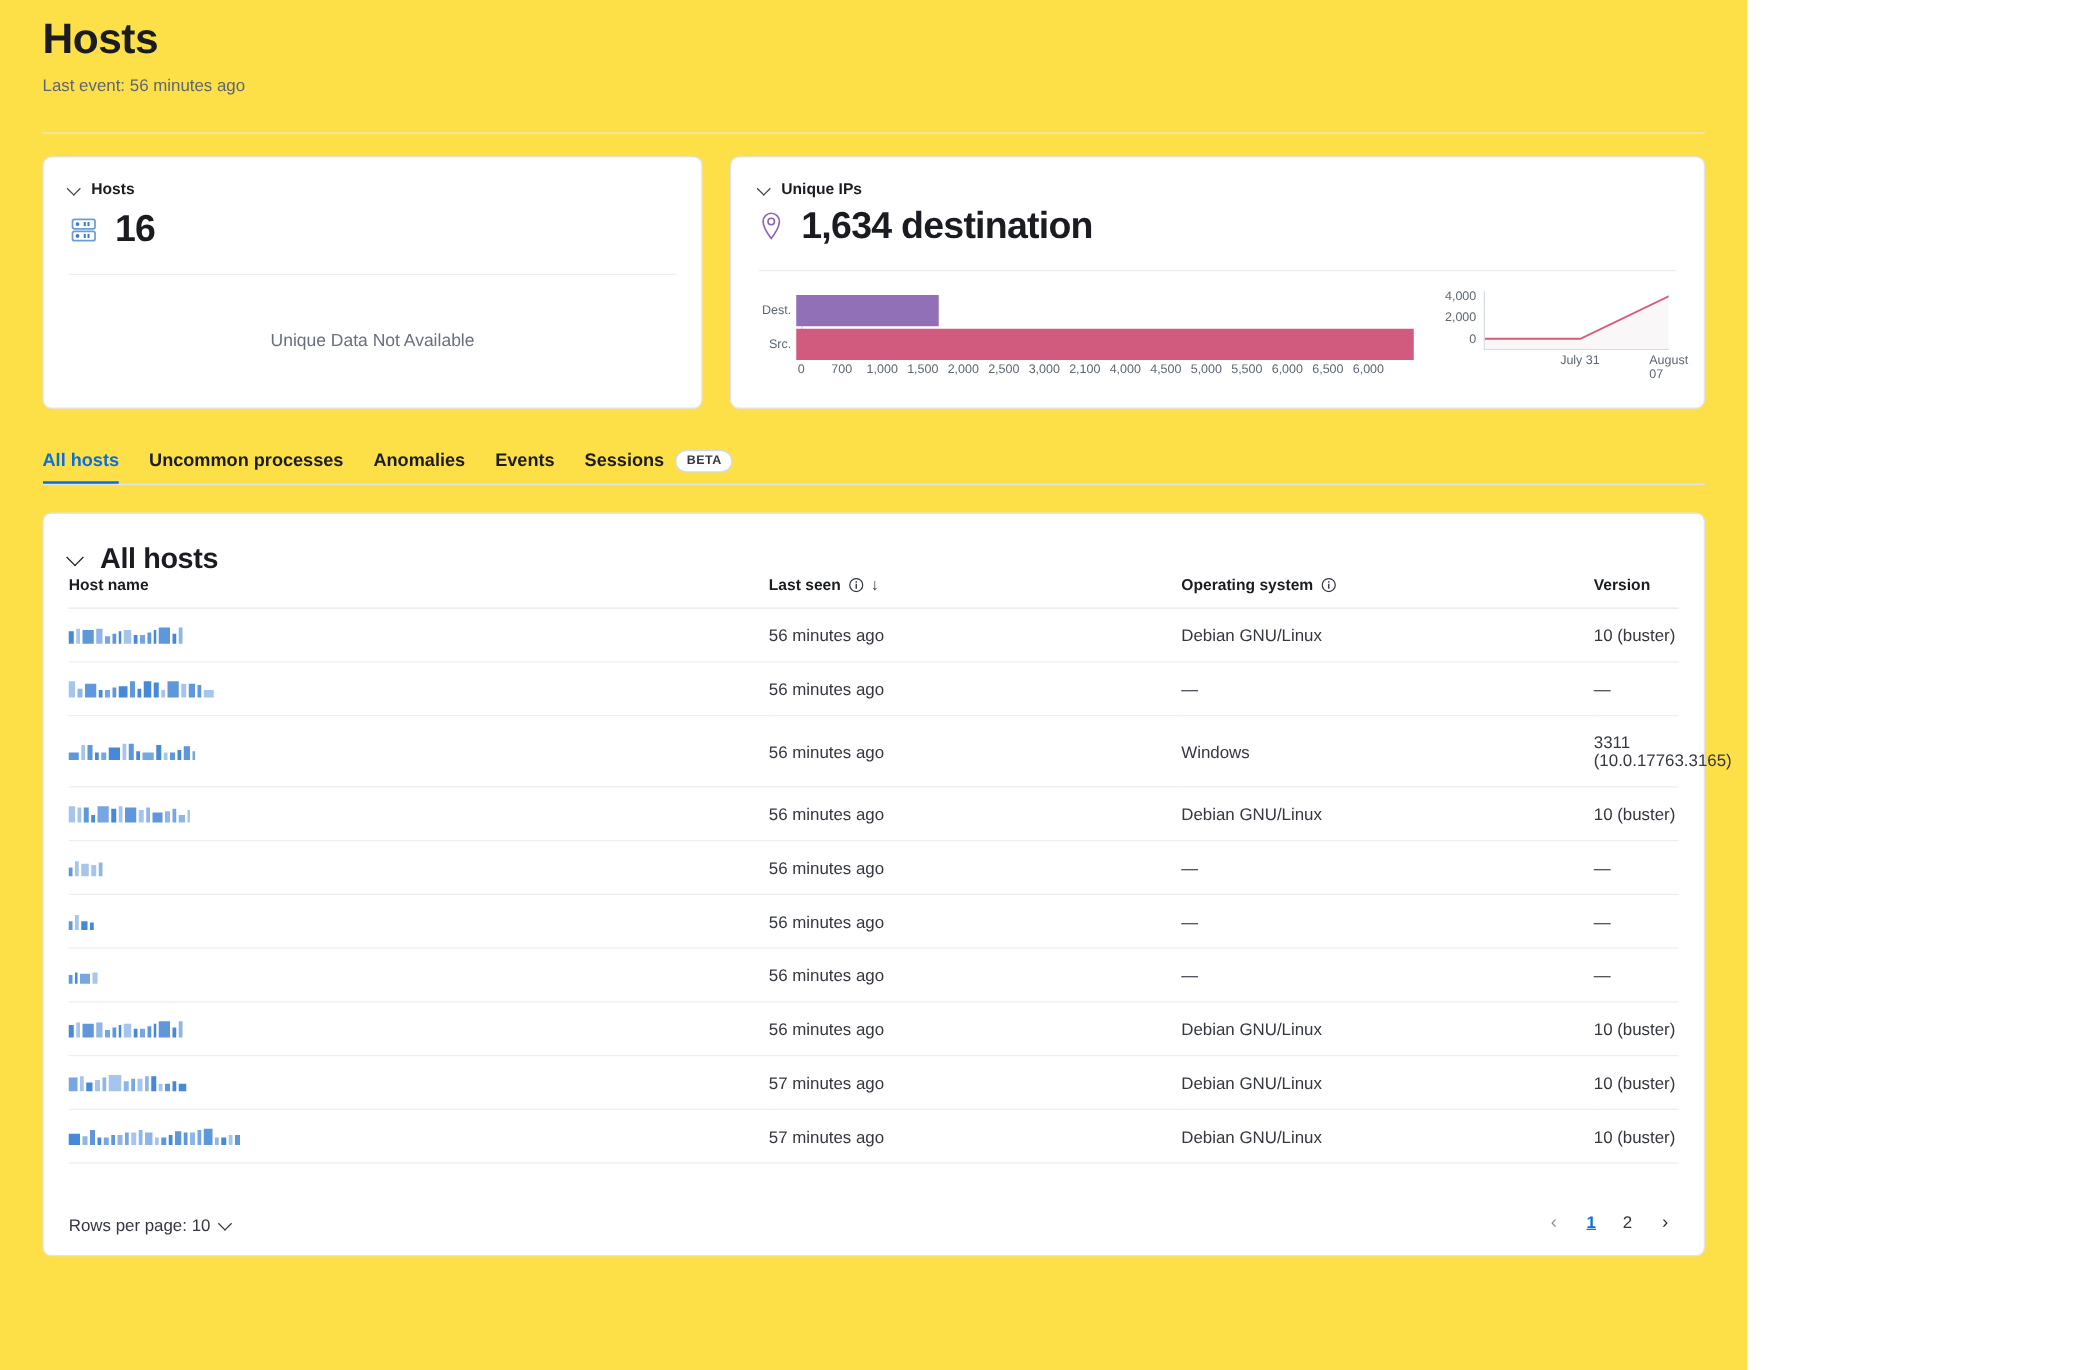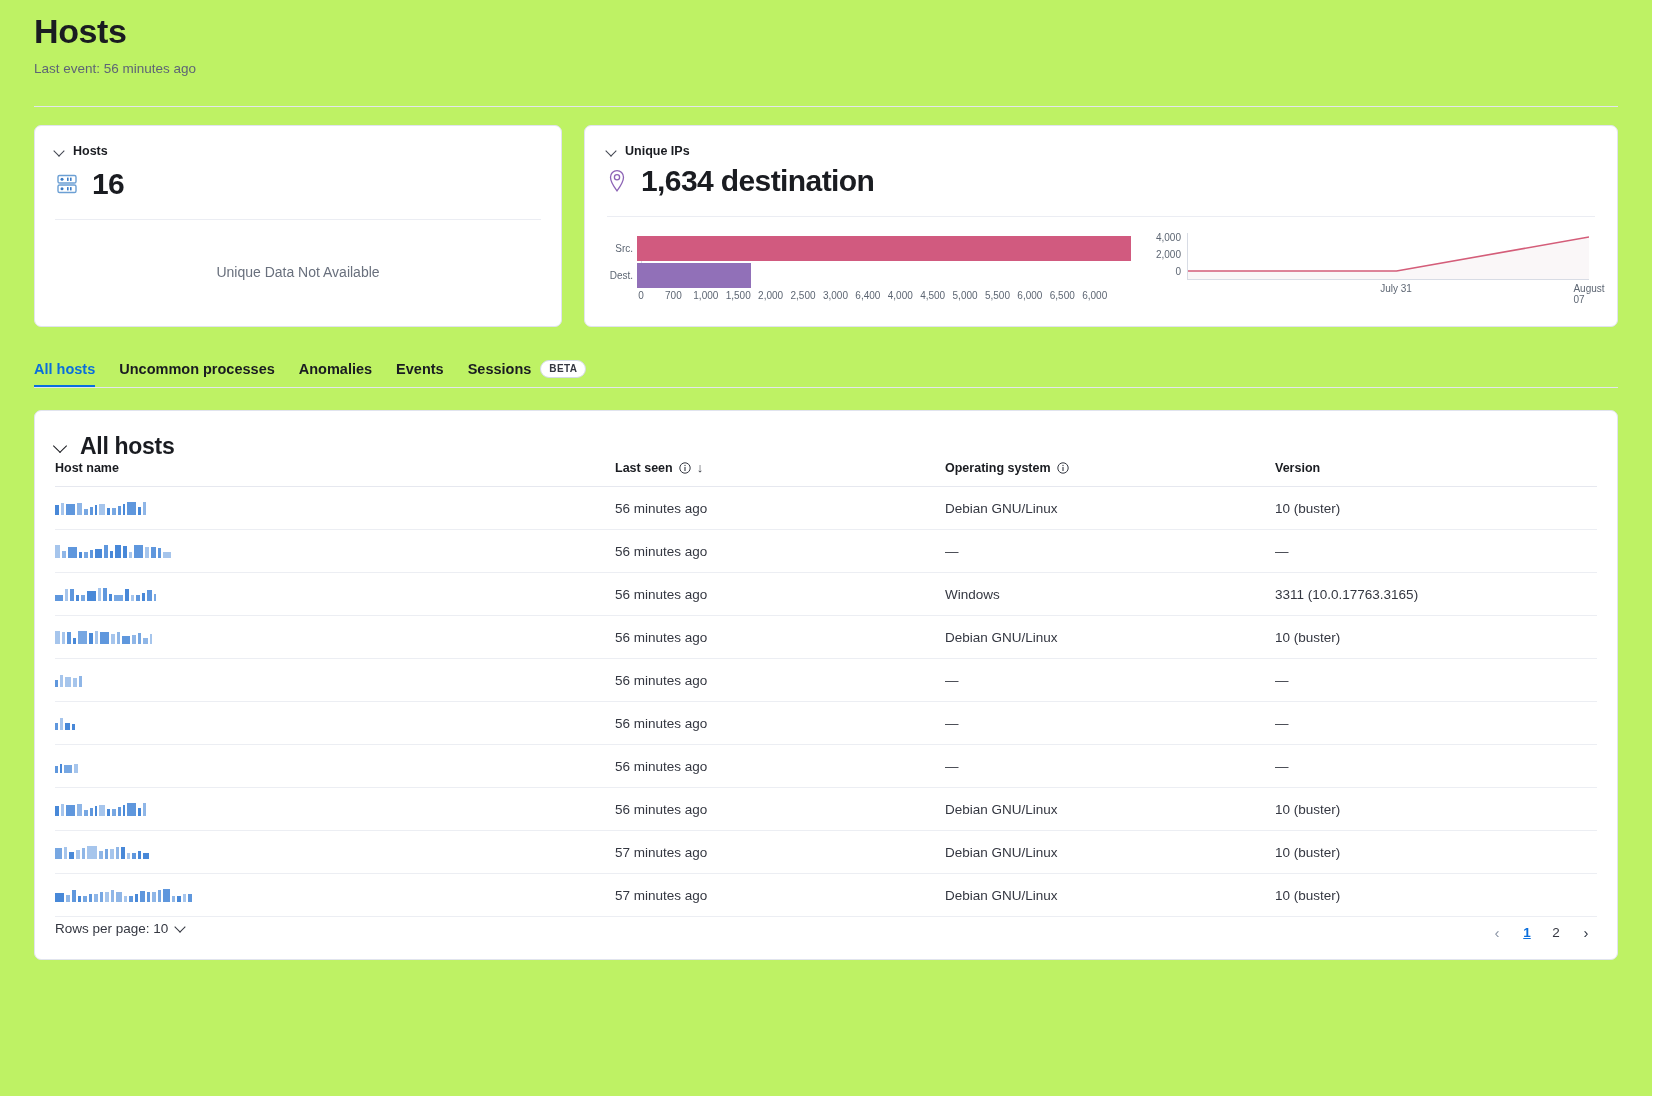--- a/index.html
+++ b/index.html
@@ -7,24 +7,24 @@
     padding: 0;
     background: #ffffff;
     width: 1669px;
     height: 1096px;
     font-family: "Liberation Sans", sans-serif;
     color: #343741;
     -webkit-font-smoothing: antialiased;
   }
   #app {
     position: relative;
-    width: 1652px;
+    width: 1398px;
     height: 1096px;
     overflow: hidden;
-    background: #bef264;
+    background: #fde047;
   }
 
   
   .page-head { padding: 10px 34px 0 34px; }
   .page-title {
     font-size: 34px;
     font-weight: 700;
     letter-spacing: -0.4px;
     color: #1a1c21;
     margin: 0;
@@ -303,23 +303,23 @@
     display: block;
     background: #3a7fd5;
     opacity: 0.85;
   }
 
   .dash { color: #69707d; }
 
   
   .tfoot {
     display: flex;
-    align-items: flex-start;
+    align-items: flex-end;
     justify-content: space-between;
-    margin-top: 4px;
+    margin-top: 35px;
     padding-bottom: 4px;
     gap: 45px;
   }
   .rows-per-page {
     display: flex;
     align-items: center;
     gap: 8px;
     font-size: 13.5px;
     color: #343741;
     cursor: pointer;
@@ -408,41 +408,41 @@
       </div>
 
       <div class="panel-sep"></div>
 
       <div class="ip-charts">
 
         <div class="barchart">
           <div class="bar-axis-line"></div>
           <div class="bar-rows">
             <div class="bar-line">
+              <span class="bar-cat">Dest.</span>
+              <span class="bar-track">
+                <i class="bar-fill" id="bar-dest" style="width: 23.3429%; background: rgb(145, 112, 184);"></i>
+              </span>
+            </div>
+            <div class="bar-line">
               <span class="bar-cat">Src.</span>
               <span class="bar-track">
                 <i class="bar-fill" id="bar-src" style="width: 100.857%; background: rgb(209, 90, 127);"></i>
-              </span>
-            </div>
-            <div class="bar-line">
-              <span class="bar-cat">Dest.</span>
-              <span class="bar-track">
-                <i class="bar-fill" id="bar-dest" style="width: 23.3429%; background: rgb(145, 112, 184);"></i>
               </span>
             </div>
           </div>
           <div class="bar-ticks" id="bar-ticks">
               <span>0</span>
               <span>700</span>
               <span>1,000</span>
               <span>1,500</span>
               <span>2,000</span>
               <span>2,500</span>
               <span>3,000</span>
-              <span>6,400</span>
+              <span>2,100</span>
               <span>4,000</span>
               <span>4,500</span>
               <span>5,000</span>
               <span>5,500</span>
               <span>6,000</span>
               <span>6,500</span>
               <span>6,000</span>
             </div>
         </div>
 

